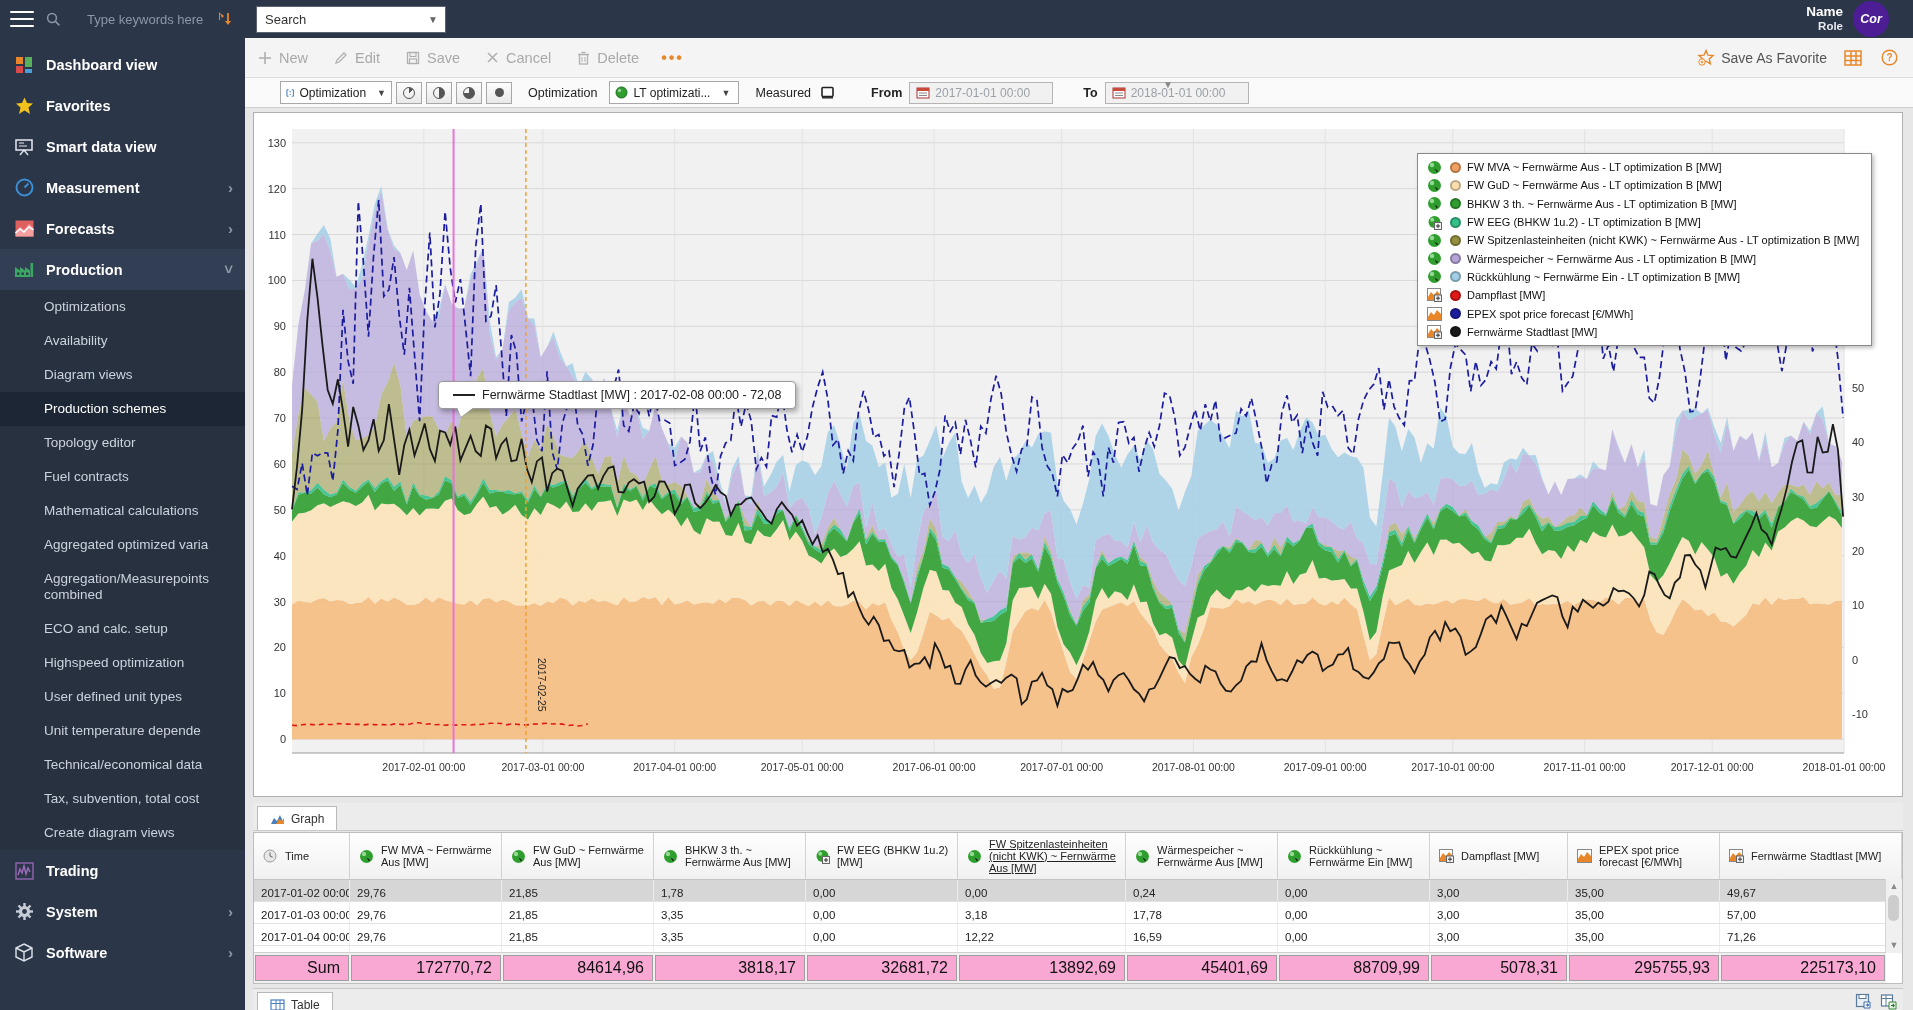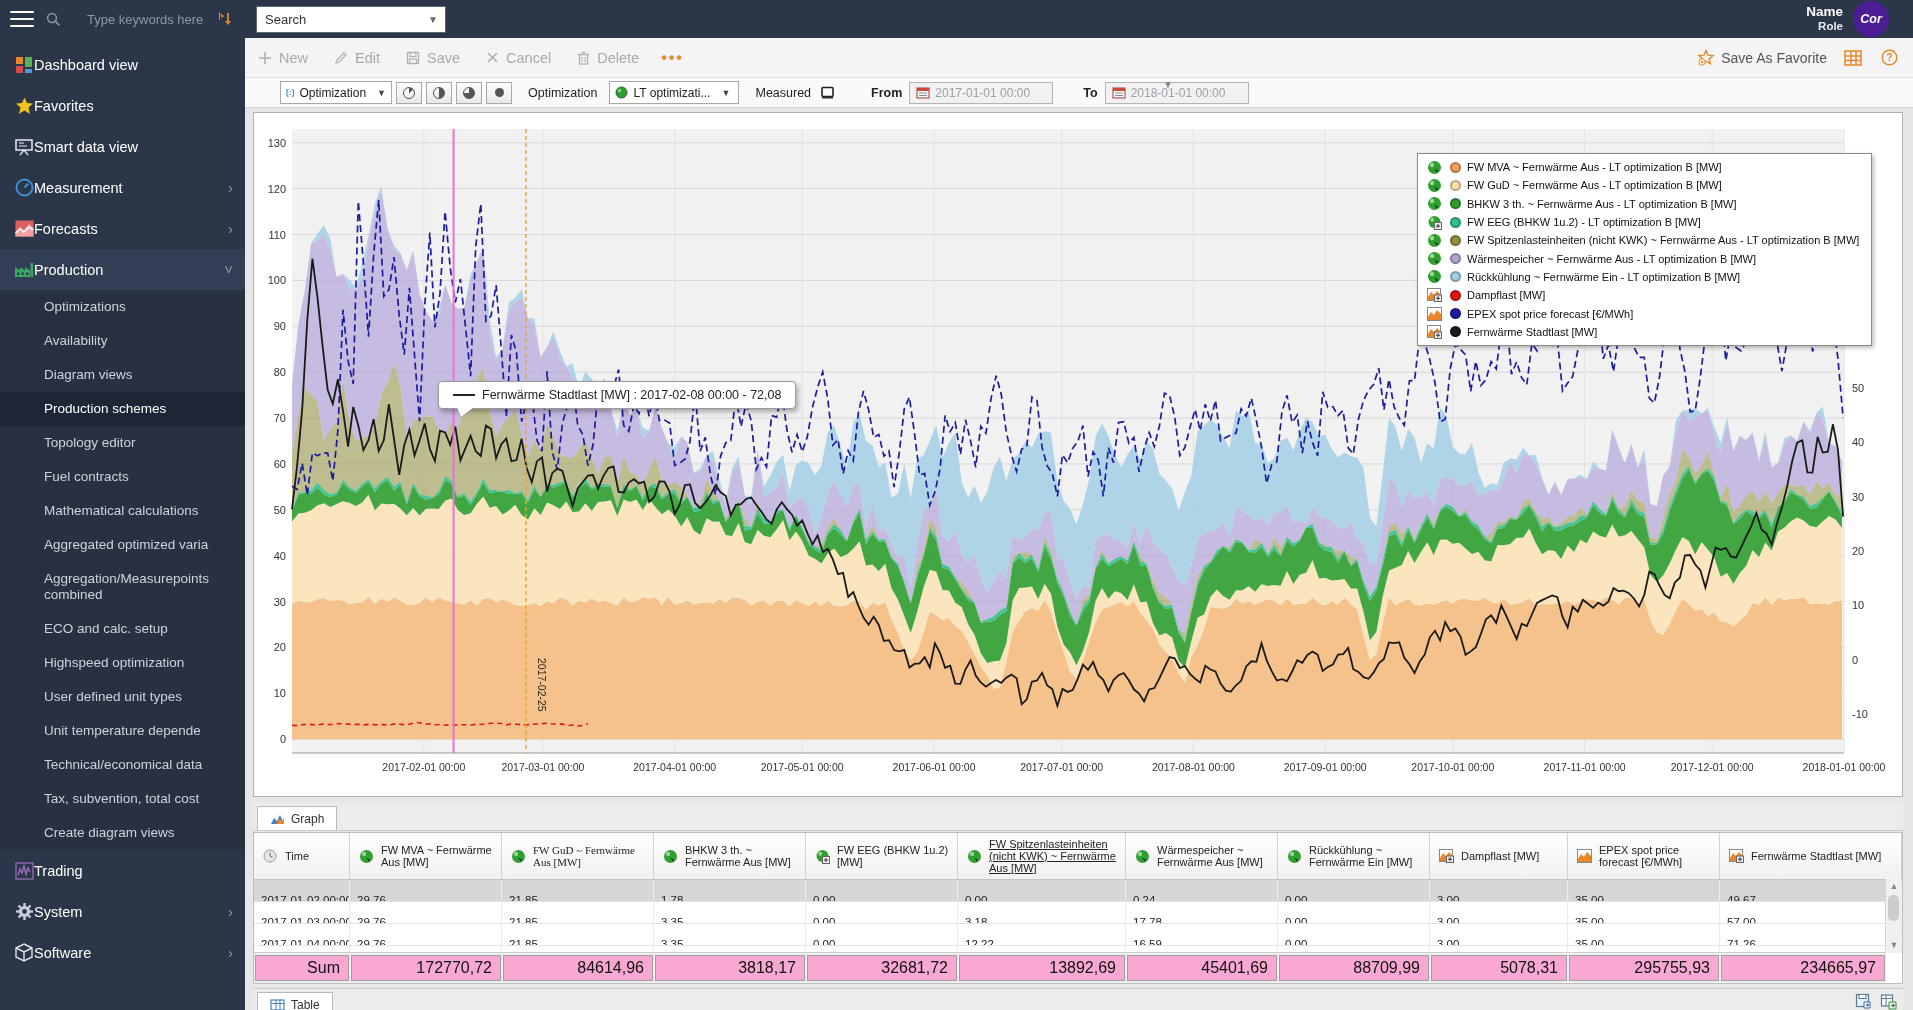--- a/index.html
+++ b/index.html
@@ -5,21 +5,21 @@
   html,body{margin:0;padding:0;width:1913px;height:1010px;overflow:hidden;
     font-family:"Liberation Sans",sans-serif;background:#e7e7e7;-webkit-font-smoothing:antialiased;}
   
   .sidebar{position:absolute;left:0;top:0;width:245px;height:1010px;background:#2b3648;color:#d9dee8;z-index:20;}
   .sb-top{height:38px;display:flex;align-items:center;padding:0 10px;gap:9px;}
   .burger{width:24px;height:16px;display:flex;flex-direction:column;justify-content:space-between;cursor:pointer;}
   .burger i{height:2px;background:#fff;border-radius:1px;}
   .sb-search{flex:1;display:flex;align-items:center;gap:24px;color:#8d97a8;font-size:13px;}
   .sb-pin{color:#e8872a;}
   .sb-nav{position:absolute;top:44px;left:0;right:0;bottom:0;overflow:hidden;}
-  .sb-item{display:flex;align-items:center;gap:0;height:41px;padding:0 12px 0 14px;font-size:14.5px;font-weight:normal;color:#fff;cursor:pointer;}
+  .sb-item{display:flex;align-items:center;gap:12px;height:41px;padding:0 12px 0 14px;font-size:14.5px;font-weight:bold;color:#fff;cursor:pointer;}
   .sb-item .chev{margin-left:auto;color:#8d97a8;}
   .sb-item.expanded{background:#323e53;}
   .sb-sub{background:#27313f;}
   .sb-subitem{padding:9px 8px 9px 44px;font-size:13.5px;color:#ccd3de;line-height:16px;cursor:pointer;}
   .sb-subitem.selected{background:#1c2634;color:#fff;}
   .icon16{width:20px;height:20px;display:inline-flex;align-items:center;justify-content:center;flex:none;}
   
   .main{position:absolute;left:245px;top:0;width:1668px;height:1010px;}
   .dark-header{height:38px;background:#2b3648;display:flex;align-items:center;position:relative;}
   .search-combo{margin-left:11px;width:180px;height:25px;background:#fff;border:1px solid #5a6374;display:flex;align-items:center;font-size:13px;color:#333;padding-left:8px;}
@@ -63,21 +63,21 @@
   .tabstrip.table{top:876px;border-top:1px solid #c9c9c9;}
   .tab{position:absolute;left:4px;top:3px;height:23px;background:#fff;border:1px solid #b9b9b9;border-bottom:none;display:flex;align-items:center;gap:6px;padding:0 12px;font-size:12px;color:#333;cursor:pointer;}
   .strip-icons{position:absolute;right:6px;top:4px;display:flex;gap:8px;}
   
   .table-area{position:absolute;left:0;top:720px;width:1650px;height:152px;background:#fff;border:1px solid #bdbdbd;box-sizing:border-box;overflow:hidden;}
   .thead{display:flex;height:46px;background:linear-gradient(#fefefe,#f1f1f1);border-bottom:1px solid #c4c4c4;}
   .th{display:flex;align-items:center;gap:5px;padding:2px 4px 2px 6px;font-size:11px;color:#222;border-right:1px solid #d2d2d2;box-sizing:border-box;line-height:12px;cursor:pointer;}
   .tbody{position:relative;height:74px;overflow:hidden;}
   .tr{display:flex;height:21px;border-bottom:1px solid #e2e2e2;background:#fff;}
   .tr.selected{background:#d6d6d6;}
-  .td{font-size:11.5px;color:#222;padding:14px 4px 0 7px;border-right:1px solid #ececec;box-sizing:border-box;white-space:nowrap;overflow:hidden;}
+  .td{font-size:11.5px;color:#222;padding:7px 4px 0 7px;border-right:1px solid #ececec;box-sizing:border-box;white-space:nowrap;overflow:hidden;}
   .sumrow{position:absolute;left:0;right:16px;bottom:0;height:30px;background:#f0f0f0;display:flex;align-items:center;border-top:1px solid #cfcfcf;}
   .sumcell{height:24px;background:#f9a8d4;border:1px solid #9f9f9f;box-sizing:border-box;margin:0 1px;font-size:16px;color:#111;display:flex;align-items:center;justify-content:flex-end;padding:12px 8px;}
   .vscroll{position:absolute;right:0;top:46px;width:16px;height:74px;background:#f0f0f0;border-left:1px solid #d5d5d5;}
   .vscroll .arr{position:absolute;left:0;width:16px;height:15px;color:#888;font-size:9px;text-align:center;line-height:15px;cursor:pointer;}
   .vscroll .thumb{position:absolute;left:2px;top:16px;width:11px;height:26px;background:#cdcdcd;border-radius:5px;cursor:grab;}
   svg text{font-family:"Liberation Sans",sans-serif;}
 </style>
 </head>
 <body>
 
@@ -603,21 +603,21 @@
           <div class="th" style="width: 152px;">
             <span class="icon16">
               <svg width="15" height="15" viewBox="0 0 15 15">
                 <circle cx="7.5" cy="7.5" r="6.5" fill="#2f9e2f" stroke="#15551 5"></circle>
                 <circle cx="5" cy="5" r="2.2" fill="#93da93"></circle>
                 <path d="M11 11 L7.5 8.5 L9.8 12.2 Z" fill="#111"></path>
               </svg>
             </span>
             <span>FW MVA ~ Fernwärme Aus [MW]</span>
           </div>
-          <div class="th" style="width: 152px; font-family: Liberation Serif, serif;">
+          <div class="th" style="width: 152px;">
             <span class="icon16">
               <svg width="15" height="15" viewBox="0 0 15 15">
                 <circle cx="7.5" cy="7.5" r="6.5" fill="#2f9e2f" stroke="#15551 5"></circle>
                 <circle cx="5" cy="5" r="2.2" fill="#93da93"></circle>
                 <path d="M11 11 L7.5 8.5 L9.8 12.2 Z" fill="#111"></path>
               </svg>
             </span>
             <span>FW GuD ~ Fernwärme Aus [MW]</span>
           </div>
           <div class="th" style="width: 152px;">
@@ -769,21 +769,21 @@
           <div class="sumcell" style="width: 94px;">Sum</div>
           <div class="sumcell" style="width: 150px;">172770,72</div>
           <div class="sumcell" style="width: 150px;">84614,96</div>
           <div class="sumcell" style="width: 150px;">3818,17</div>
           <div class="sumcell" style="width: 150px;">32681,72</div>
           <div class="sumcell" style="width: 166px;">13892,69</div>
           <div class="sumcell" style="width: 150px;">45401,69</div>
           <div class="sumcell" style="width: 150px;">88709,99</div>
           <div class="sumcell" style="width: 136px;">5078,31</div>
           <div class="sumcell" style="width: 150px;">295755,93</div>
-          <div class="sumcell" style="flex: 1 1 0%;">234665,97</div>
+          <div class="sumcell" style="flex: 1 1 0%;">225173,10</div>
         </div>
     </div>
 
     <div class="tabstrip table">
       <div class="tab">
         <svg width="15" height="12" viewBox="0 0 15 12">
             <rect x="1" y="1" width="13" height="10" fill="#fff" stroke="#4a7fc0" stroke-width="1.2"></rect>
             <line x1="1" y1="4.5" x2="14" y2="4.5" stroke="#4a7fc0"></line>
             <line x1="6" y1="1" x2="6" y2="11" stroke="#4a7fc0"></line>
             <line x1="10" y1="1" x2="10" y2="11" stroke="#4a7fc0"></line>

